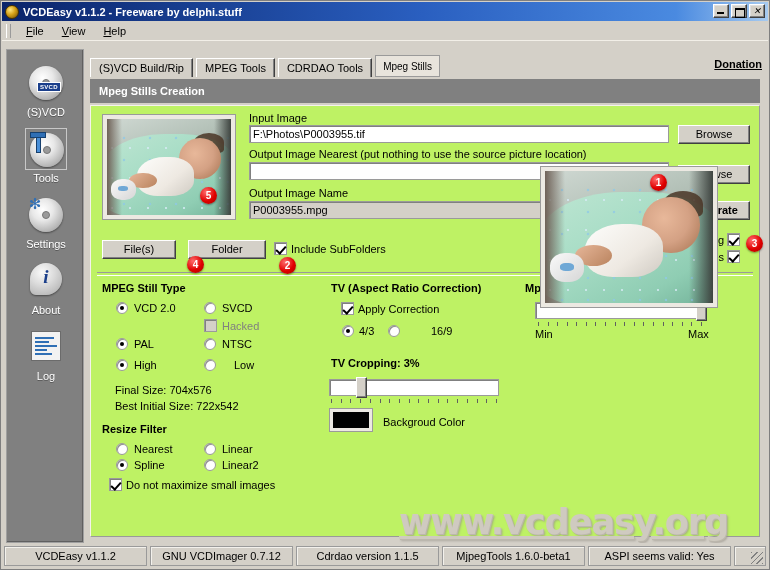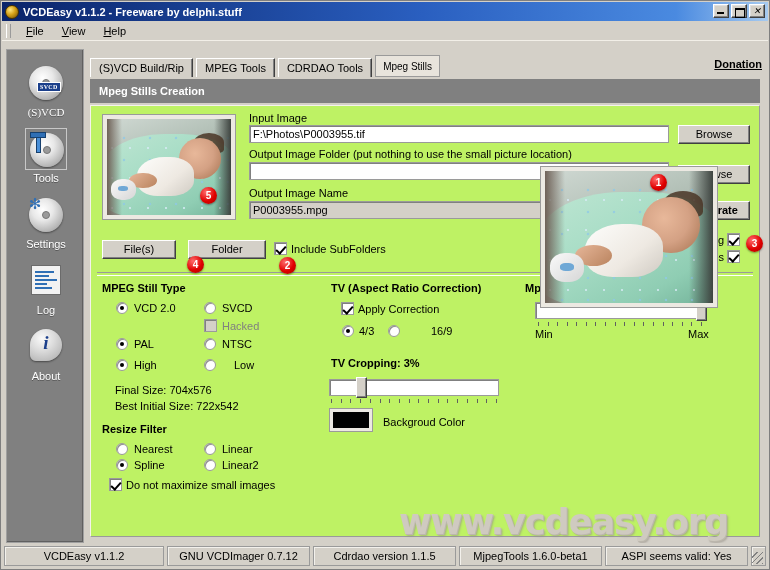--- a/index.html
+++ b/index.html
@@ -38,21 +38,21 @@
      border-bottom:1px solid #f2efe8;box-sizing:border-box;}
   .menubar .grip{width:3px;height:14px;border-left:1px solid #fff;border-right:1px solid #9a9a9a;margin-right:6px;}
   .menu-item{padding:2px 9px;color:#000;font-size:11px;cursor:default;}
   .menu-item u{text-decoration:underline;}
 
   
   .sidebar{position:absolute;left:5px;top:48px;width:78px;height:494px;
      background:#808080;border:1px solid #a0a0a0;box-sizing:border-box;
      box-shadow:inset -1px -1px 0 #606060;}
   .side-item{width:78px;margin-top:10px;text-align:center;cursor:default;}
-  .side-item:first-child{margin-top:12px;font-family:Liberation Serif, serif;}
+  .side-item:first-child{margin-top:12px;}
   .side-ico{width:42px;height:42px;margin:0 auto 2px;position:relative;}
   .side-label{color:#fff;font-size:11px;text-shadow:0 1px 0 #555;}
   .side-item.sel .side-ico{border:1px solid #c8c8c8;box-sizing:content-box;width:40px;height:40px;}
   .disc{position:absolute;left:4px;top:4px;width:34px;height:34px;border-radius:50%;
      background:radial-gradient(circle at 40% 35%,#ffffff 0%,#e8e8e8 35%,#b8b8b8 70%,#8c8c8c 100%);
      box-shadow:0 1px 2px rgba(0,0,0,.45);}
   .disc:after{content:"";position:absolute;left:13px;top:13px;width:8px;height:8px;border-radius:50%;
      background:#9a9a9a;border:1px solid #777;box-sizing:border-box;}
   .badge-svcd{position:absolute;left:12px;top:20px;background:#1b3f8b;color:#fff;
      font-size:6px;font-weight:bold;padding:1px 2px;border:1px solid #fff;letter-spacing:.3px;}
@@ -152,21 +152,21 @@
 
   
   .prev-frame{position:absolute;left:449px;top:60px;width:178px;height:142px;background:#ece9e2;
      border:1px solid #9a9a9a;box-sizing:border-box;padding:4px;}
 
   
   .wm{position:absolute;left:398px;top:500px;width:372px;height:42px;
      font-family:"DejaVu Sans",sans-serif;font-weight:bold;font-size:35px;
      color:#cfcac0;letter-spacing:-1px;line-height:42px;
      text-shadow:1px 1px 0 #bcb7ad, 2px 2px 2px rgba(150,145,135,.6);
-     white-space:nowrap;overflow:hidden;}
+     white-space:nowrap;overflow:hidden;text-decoration:underline;}
 
   
   .rbadge{position:absolute;width:17px;height:17px;border-radius:50%;
      background:radial-gradient(circle at 35% 30%,#ff6b6b 0%,#e00000 55%,#a80000 100%);
      color:#fff;font-size:10px;font-weight:bold;text-align:center;line-height:17px;
      box-shadow:0 1px 2px rgba(0,0,0,.4);z-index:50;}
 
   
   .status{position:absolute;left:3px;bottom:3px;width:762px;height:20px;display:flex;gap:3px;}
   .scell{height:20px;background:#d4d0c8;border:1px solid #9a9a9a;
@@ -221,35 +221,35 @@
     </div>
     <div class="side-item">
       <div class="side-ico">
         <div class="disc"></div>
           <div class="gear-ico">✻</div>
       </div>
       <div class="side-label">Settings</div>
     </div>
     <div class="side-item">
       <div class="side-ico">
+        <div class="info-ico"></div>
+      </div>
+      <div class="side-label">About</div>
+    </div>
+    <div class="side-item">
+      <div class="side-ico">
         <div class="logpage">
             <span style="width:80%"></span>
             <span style="width:60%"></span>
             <span style="width:90%"></span>
             <span style="width:50%"></span>
             <span style="width:70%"></span>
           </div>
       </div>
       <div class="side-label">Log</div>
-    </div>
-    <div class="side-item">
-      <div class="side-ico">
-        <div class="info-ico"></div>
-      </div>
-      <div class="side-label">About</div>
     </div>
   </div>
 
   <div class="main">
 
     <div class="tabs">
       <div class="tab">(S)VCD Build/Rip</div>
       <div class="tab">MPEG Tools</div>
       <div class="tab">CDRDAO Tools</div>
       <div class="tab active">Mpeg Stills</div>
@@ -274,21 +274,21 @@
           <div class="body-w"></div>
             <div class="arm"></div>
             <div class="toy"></div>
         </div>
       </div>
 
       <div class="lbl" style="left:158px;top:6px;">Input Image</div>
       <div class="txt" style="left:158px;top:19px;width:420px;">F:\Photos\P0003955.tif</div>
       <div class="btn" style="left:587px;top:19px;width:72px;">Browse</div>
 
-      <div class="lbl" style="left:158px;top:42px;">Output Image Folder (put nothing to use the small picture location)</div>
+      <div class="lbl" style="left:158px;top:42px;">Output Image Nearest (put nothing to use the source picture location)</div>
       <div class="txt" style="left:158px;top:56px;width:420px;"></div>
       <div class="btn" style="left:587px;top:59px;width:72px;">Browse</div>
 
       <div class="lbl" style="left:158px;top:81px;">Output Image Name</div>
       <div class="txt ro" style="left:158px;top:95px;width:420px;">P0003955.mpg</div>
       <div class="btn bold" style="left:587px;top:95px;width:72px;">Generate</div>
 
       <div class="btn" style="left:11px;top:134px;width:74px;">File(s)</div>
       <div class="btn" style="left:97px;top:134px;width:78px;">Folder</div>
       <div class="chk on" style="left:183px;top:136px;"></div>
@@ -413,21 +413,21 @@
 
   <div class="wm">www.vcdeasy.org</div>
 
   <div class="rbadge" style="left:649px;top:173px;">1</div>
   <div class="rbadge" style="left:278px;top:256px;">2</div>
   <div class="rbadge" style="left:745px;top:234px;">3</div>
   <div class="rbadge" style="left:186px;top:255px;">4</div>
   <div class="rbadge" style="left:199px;top:186px;">5</div>
 
   <div class="status">
-    <div class="scell" style="width:160px;">VCDEasy v1.1.2</div>
+    <div class="scell" style="width:143px;">VCDEasy v1.1.2</div>
     <div class="scell" style="width:143px;">GNU VCDImager 0.7.12</div>
     <div class="scell" style="width:143px;">Cdrdao version 1.1.5</div>
     <div class="scell" style="width:143px;">MjpegTools 1.6.0-beta1</div>
     <div class="scell" style="width:143px;">ASPI seems valid: Yes</div>
     <div class="scell grip-res" style="flex:1;"></div>
   </div>
 
 </div>
 
 </body></html>

